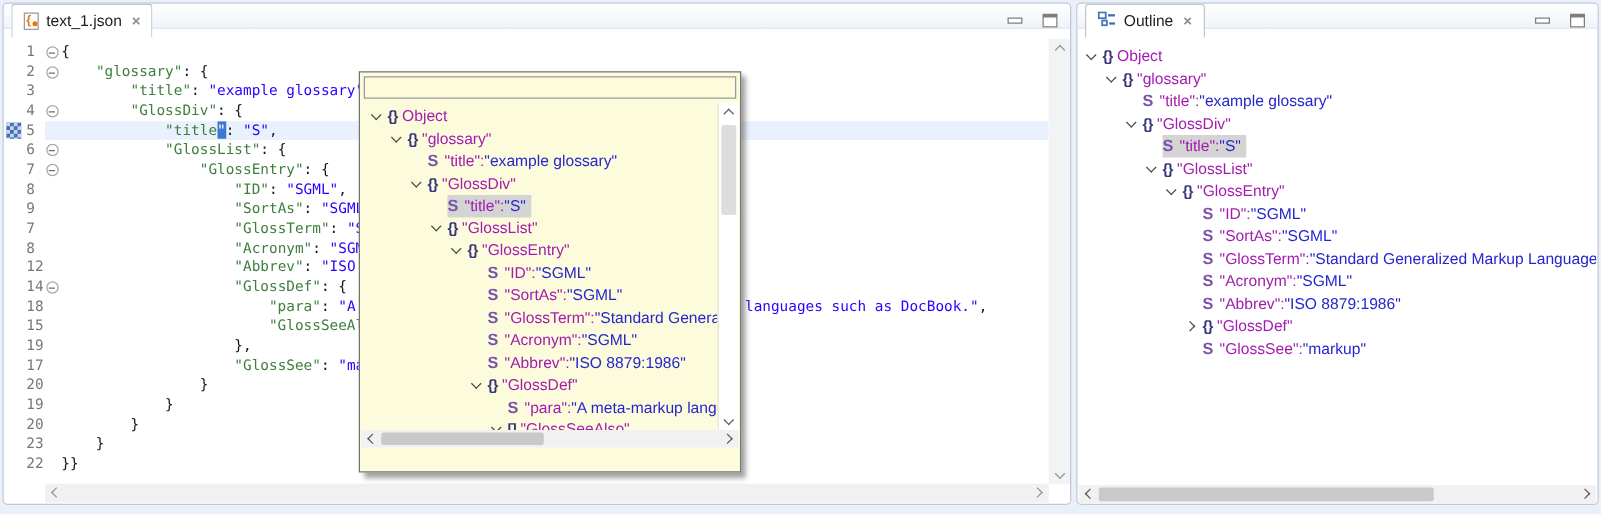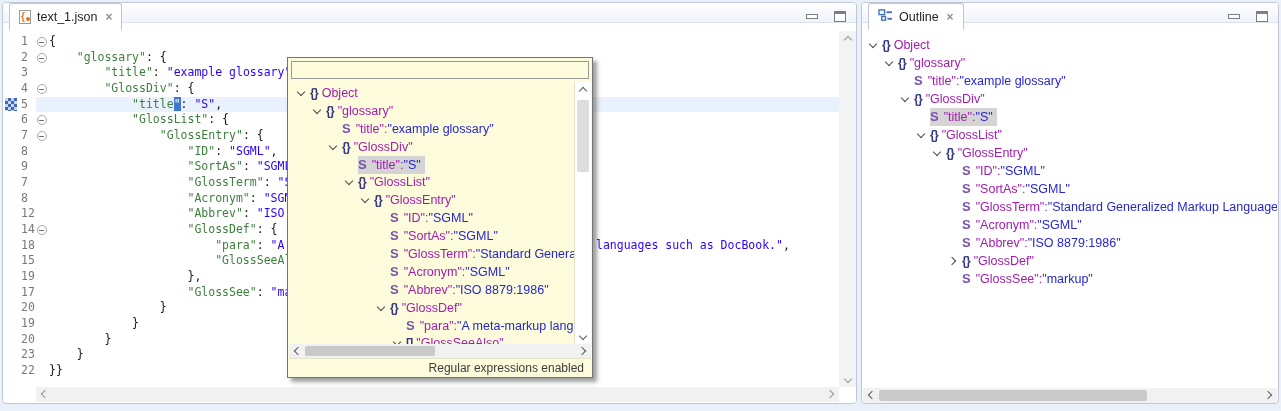--- a/index.html
+++ b/index.html
@@ -407,14 +407,13 @@
   <div class="pvscroll dark">
     <span class="sb-arrow a-up" style="top:0;left:0;"></span>
     <span class="sb-thumb"></span>
     <span class="sb-arrow a-down" style="bottom:0;left:0;"></span>
   </div>
   <div class="hscroll dark phscroll">
     <span class="sb-arrow a-left" style="left:0;"></span>
     <span class="sb-thumb"></span>
     <span class="sb-arrow a-right" style="right:0;"></span>
   </div>
-  <div class="pstatus">Regular expressions enabled</div>
 </div>
 
 </body></html>

